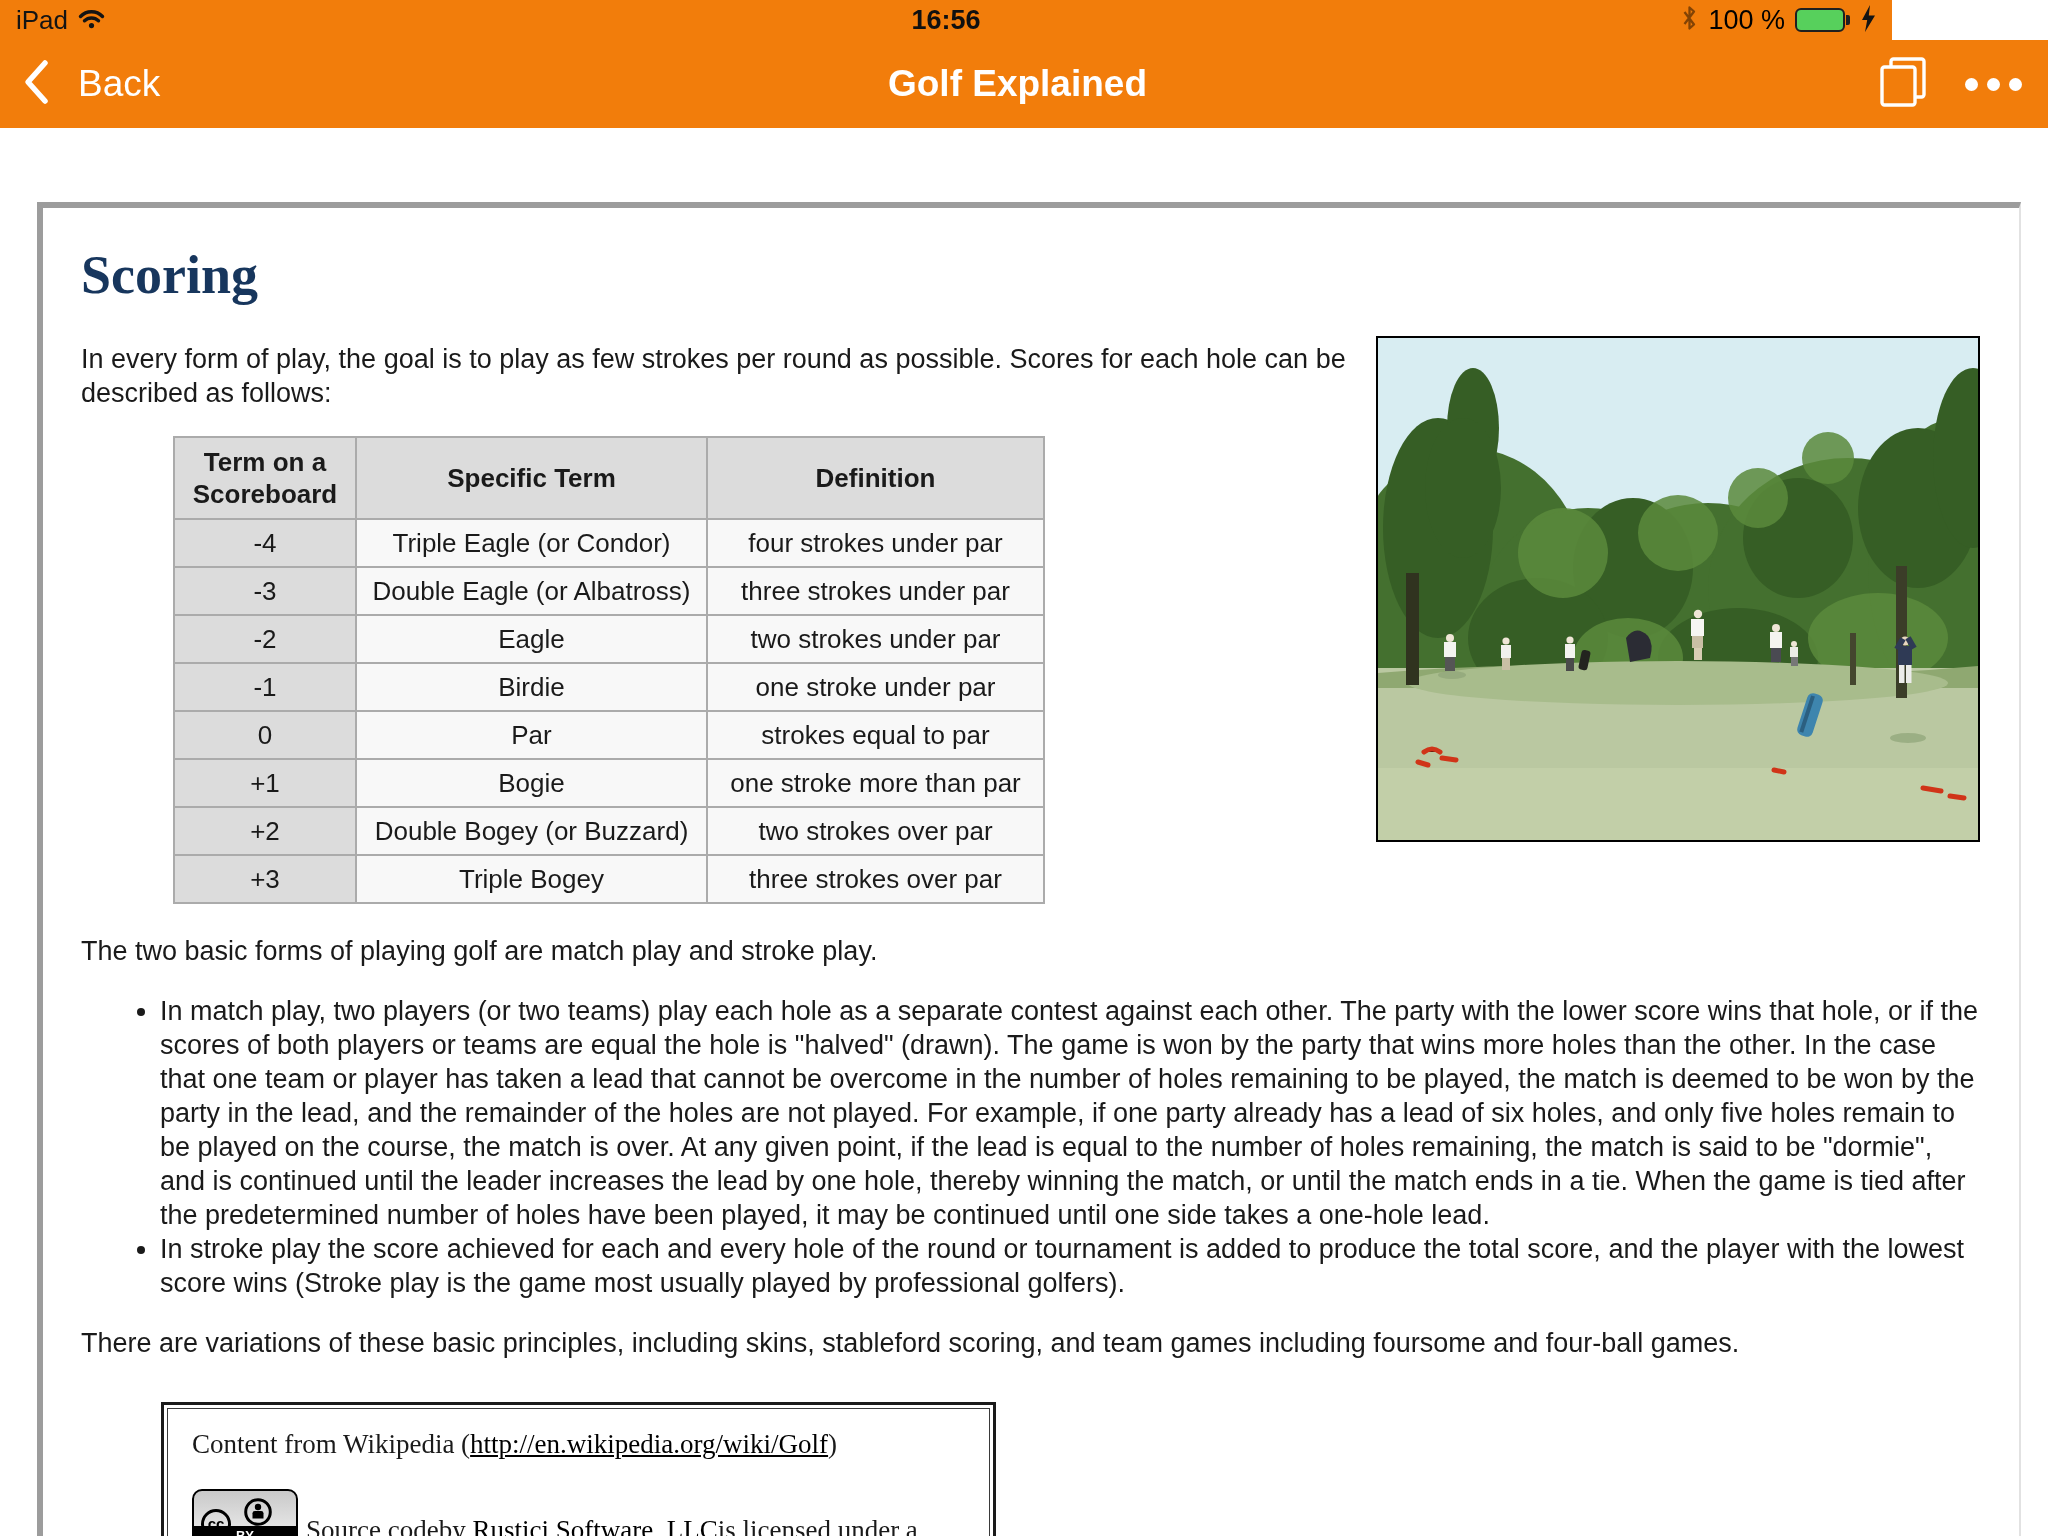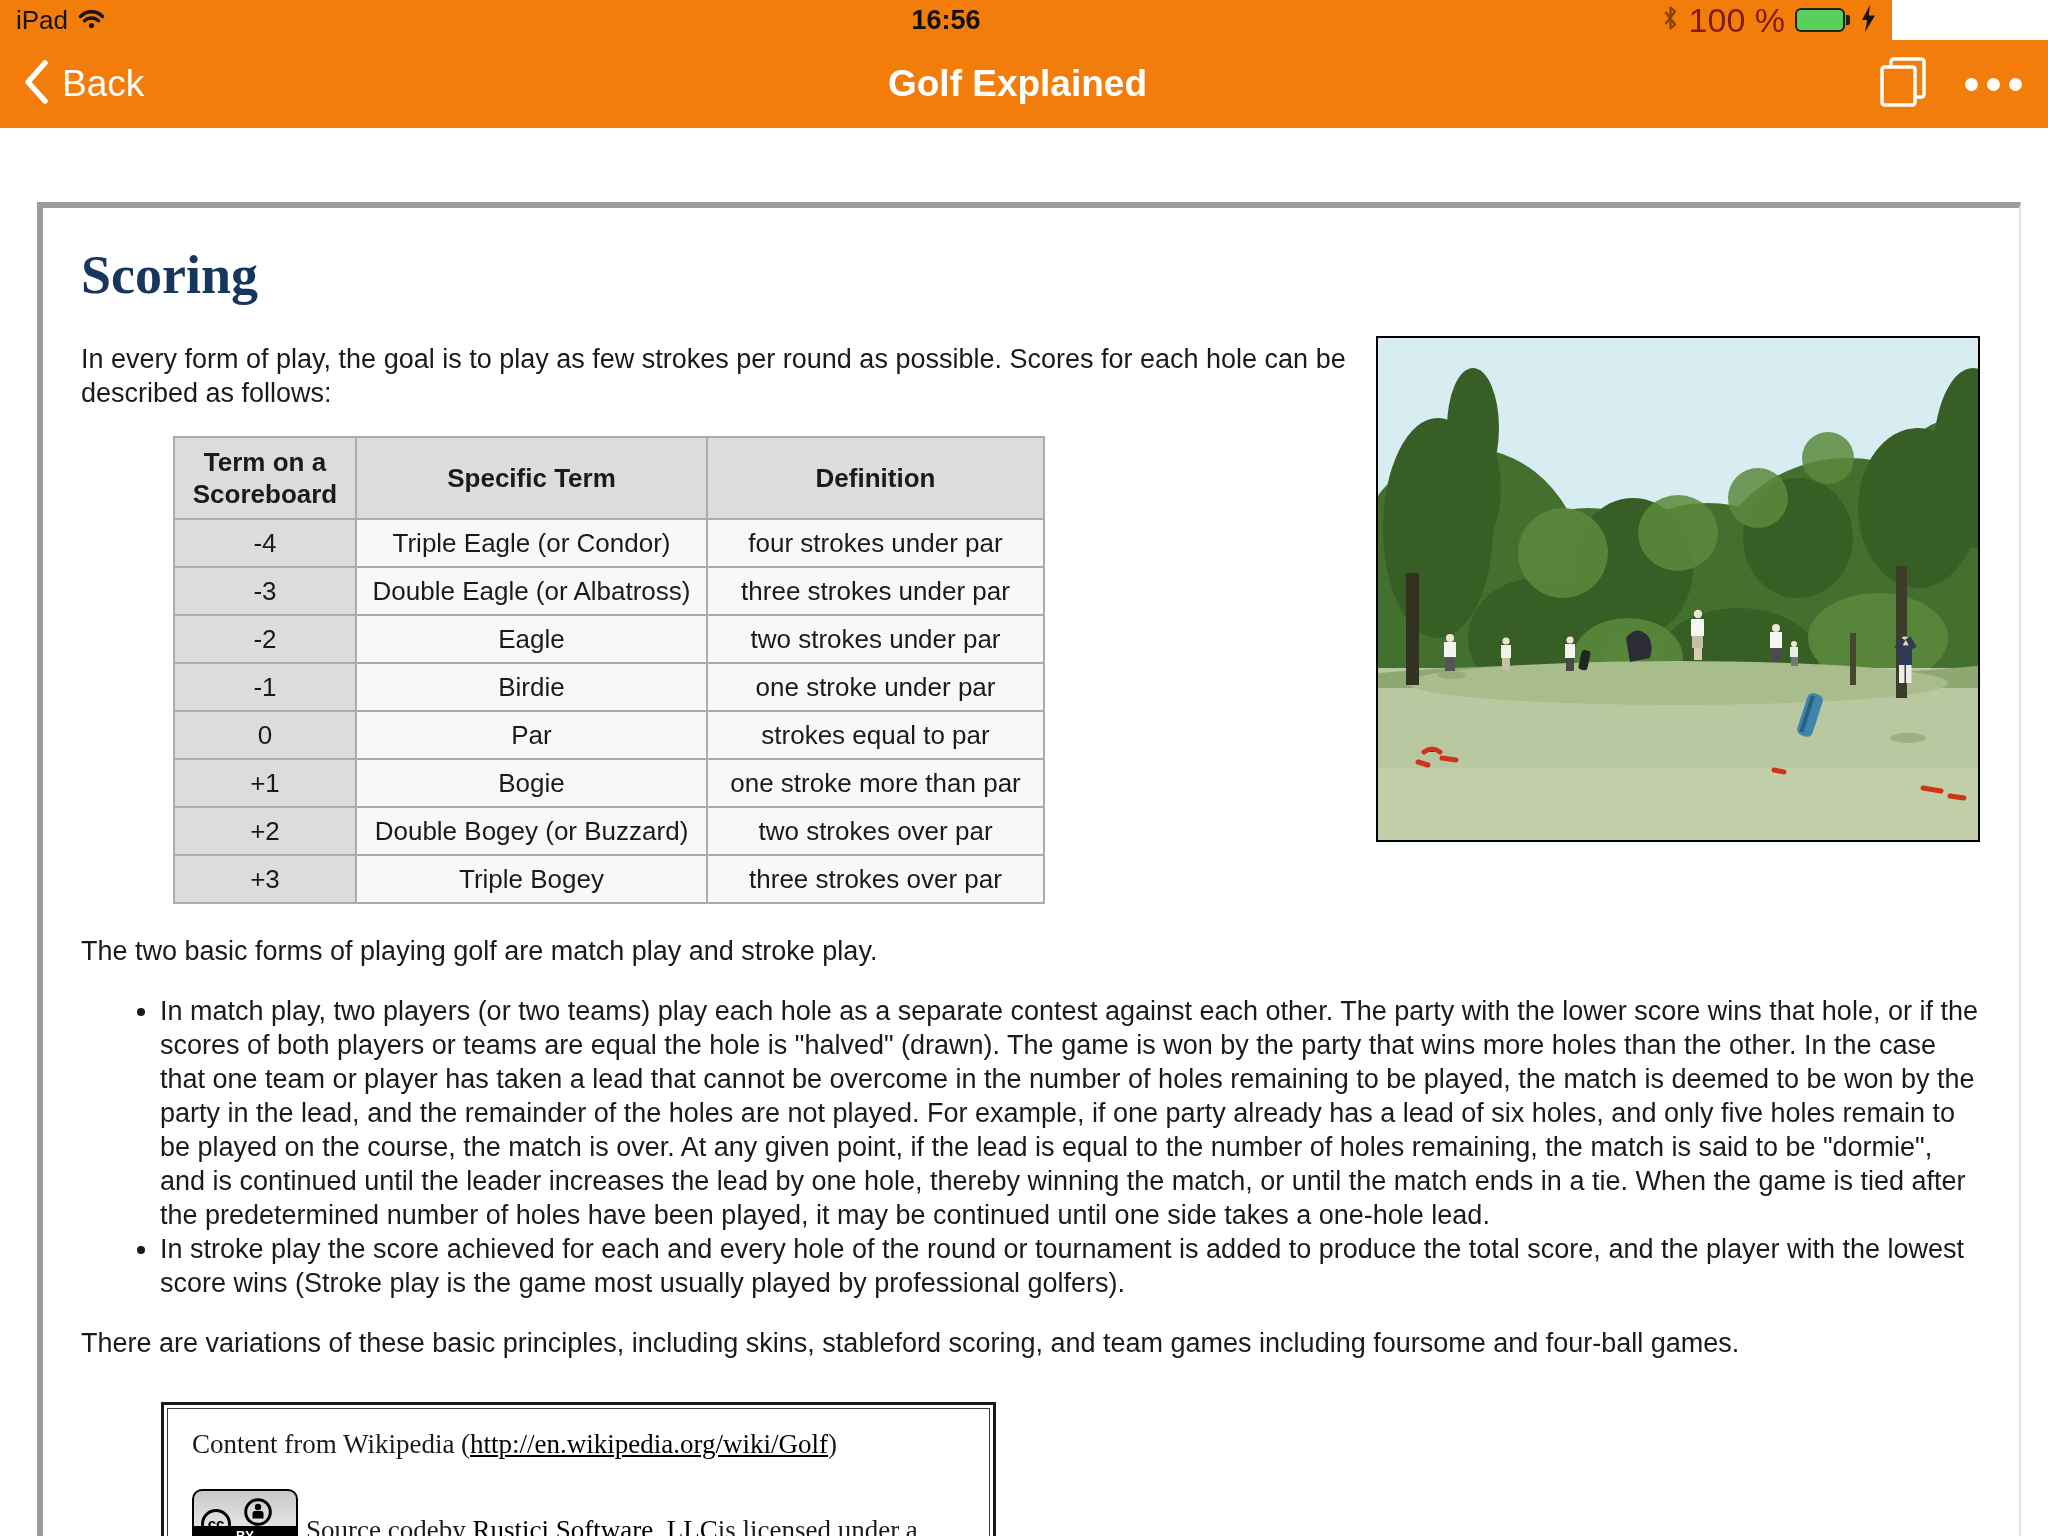--- a/index.html
+++ b/index.html
@@ -5,27 +5,27 @@
   html,body{margin:0;padding:0;background:#fff;}
   .screen{position:relative;width:2048px;height:1536px;overflow:hidden;background:#fff;
           font-family:"Liberation Sans",sans-serif;color:#1a1a1a;}
 
   
   .status-bar{position:absolute;left:0;top:0;width:1892px;height:40px;background:#F27D0B;
               display:flex;align-items:center;justify-content:space-between;padding:0 16px;box-sizing:border-box;}
   .sb-left,.sb-right{display:flex;align-items:center;gap:10px;}
   .sb-device{font-size:26px;color:#141414;}
   .sb-time{position:absolute;left:0;right:0;text-align:center;font-size:27px;font-weight:bold;color:#101010;}
-  .sb-batt-pct{font-size:34px;color:#7f1d1d;}
+  .sb-batt-pct{font-size:27px;color:#000000;}
   .battery{position:relative;width:50px;height:24px;border:2.5px solid #1f1f1f;border-radius:6px;background:#57D05C;box-sizing:border-box;}
   .battery::after{content:"";position:absolute;right:-7px;top:5px;width:4px;height:10px;background:#1f1f1f;border-radius:0 2px 2px 0;}
 
   
   .nav-bar{position:absolute;left:0;top:40px;width:2048px;height:88px;background:#F27D0B;}
-  .nav-back{position:absolute;left:22px;top:0;height:88px;display:flex;align-items:center;gap:12px;cursor:pointer;}
+  .nav-back{position:absolute;left:22px;top:0;height:88px;display:flex;align-items:center;gap:28px;cursor:pointer;}
   .nav-back-label{font-size:37px;color:#fff;}
   .nav-title{position:absolute;left:0;right:13px;top:0;height:88px;display:flex;align-items:center;justify-content:center;
              font-size:37px;font-weight:bold;color:#fff;}
   .nav-right{position:absolute;right:26px;top:0;height:88px;display:flex;align-items:center;gap:34px;}
   .more-dots{display:flex;gap:9px;}
   .more-dots i{width:13px;height:13px;border-radius:50%;background:#fff;display:block;}
 
   
   .card{position:absolute;left:37px;top:202px;width:1984px;height:1334px;box-sizing:border-box;
         border-top:6px solid #9C9C9C;border-left:6px solid #9C9C9C;border-right:2px solid #E2E2E2;

